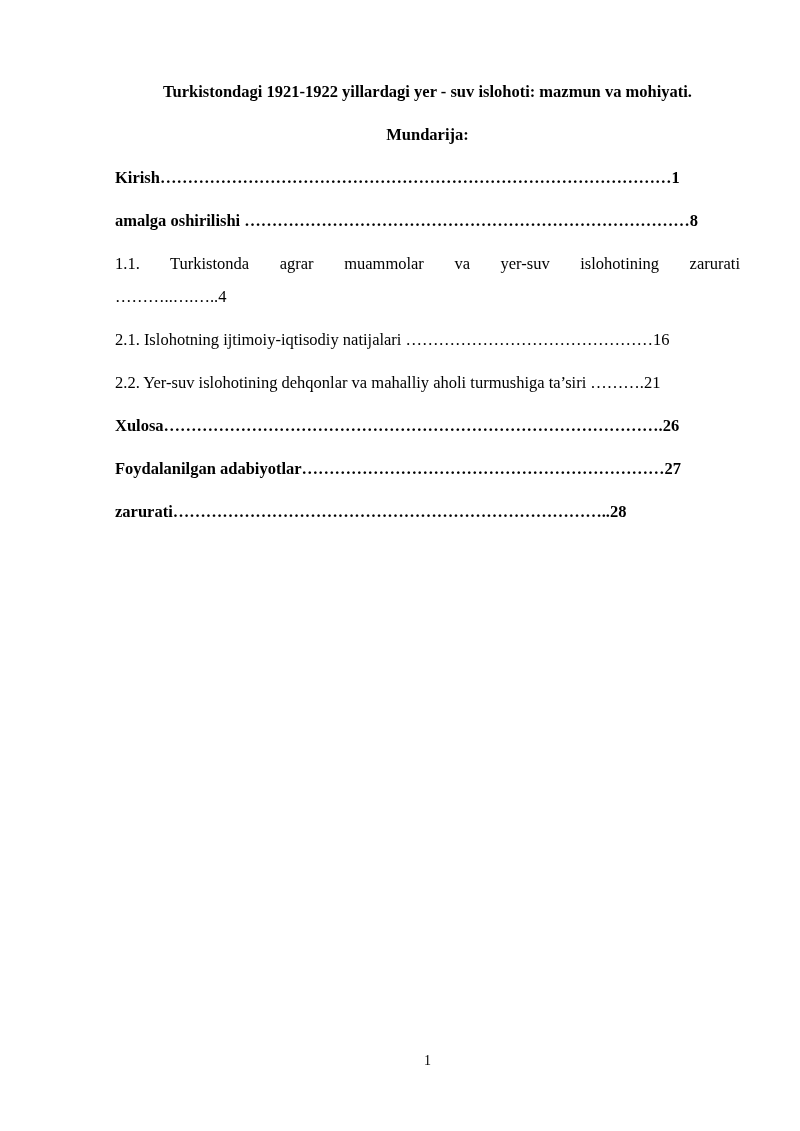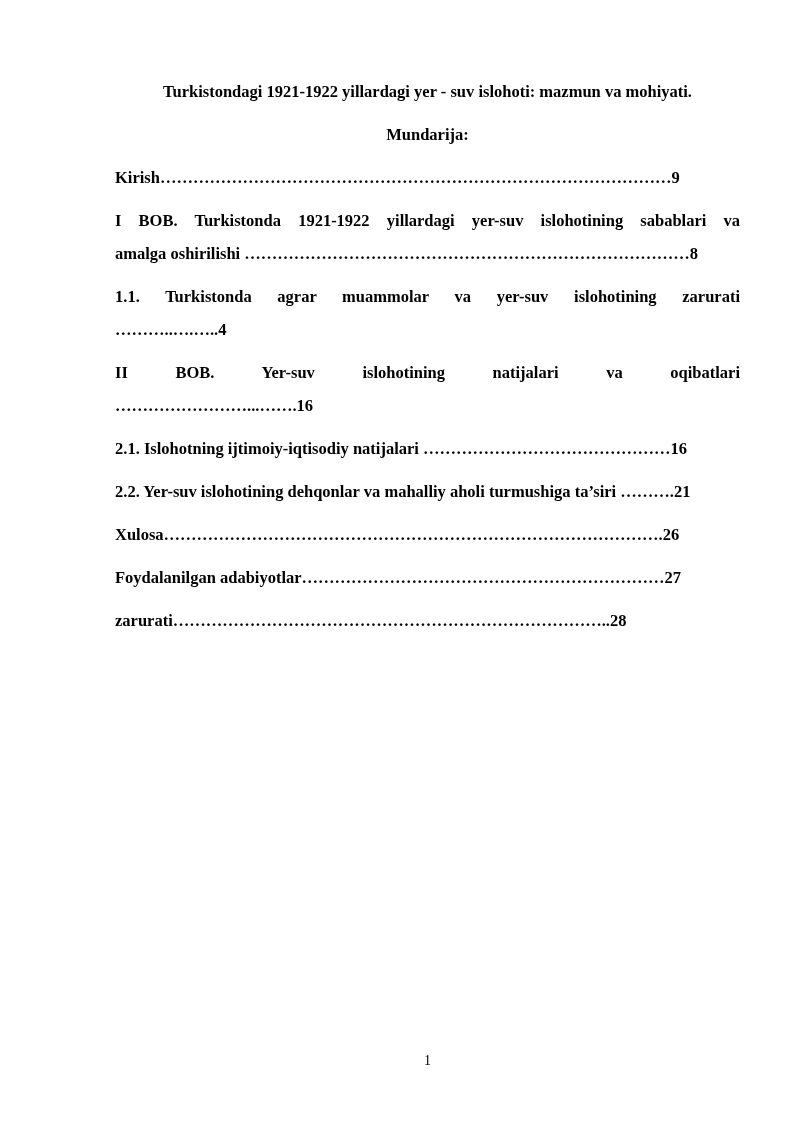--- a/index.html
+++ b/index.html
@@ -24,21 +24,21 @@
     .title,
     .subtitle {
       font-size: 16.5px;
       font-weight: bold;
       text-align: center;
       margin: 0 0 10px 0;
       line-height: 33px;
     }
     .entry {
       font-size: 16.5px;
-      font-weight: bold;
+      font-weight: normal;
       line-height: 33px;
       margin: 0 0 10px 0;
     }
     .entry.b { font-weight: bold; }
     .line { display: block; }
     .nw {
       white-space: nowrap;
       overflow: hidden;
     }
     .jl {
@@ -61,38 +61,33 @@
 <div class="page">
   <div class="content">
 
     <h1 class="title">Turkistondagi 1921-1922 yillardagi yer - suv islohoti: mazmun va mohiyati.</h1>
 
     <h2 class="subtitle">Mundarija:</h2>
 
     <div class="toc">
 
       <p class="entry b">
-        <span class="line nw">Kirish…………………………………………………………………………………9</span>
+        <span class="line nw">Kirish…………………………………………………………………………………1</span>
       </p>
 
       <p class="entry b">
-        <span class="line jl">I BOB. Turkistonda 1921-1922 yillardagi yer-suv islohotining sabablari va</span>
         <span class="line nw">amalga oshirilishi ………………………………………………………………………8</span>
       </p>
 
       <p class="entry">
         <span class="line jl">1.1. Turkistonda agrar muammolar va yer-suv islohotining zarurati</span>
         <span class="line nw">………..….…..4</span>
       </p>
 
 
-      <p class="entry b">
-        <span class="line jl">II BOB. Yer-suv islohotining natijalari va oqibatlari</span>
-        <span class="line nw">……………………...…….16</span>
-      </p>
 
       <p class="entry">
         <span class="line nw">2.1. Islohotning ijtimoiy-iqtisodiy natijalari ………………………………………16</span>
       </p>
 
       <p class="entry">
         <span class="line nw">2.2. Yer-suv islohotining dehqonlar va mahalliy aholi turmushiga ta’siri ……….21</span>
       </p>
 
       <p class="entry b">

